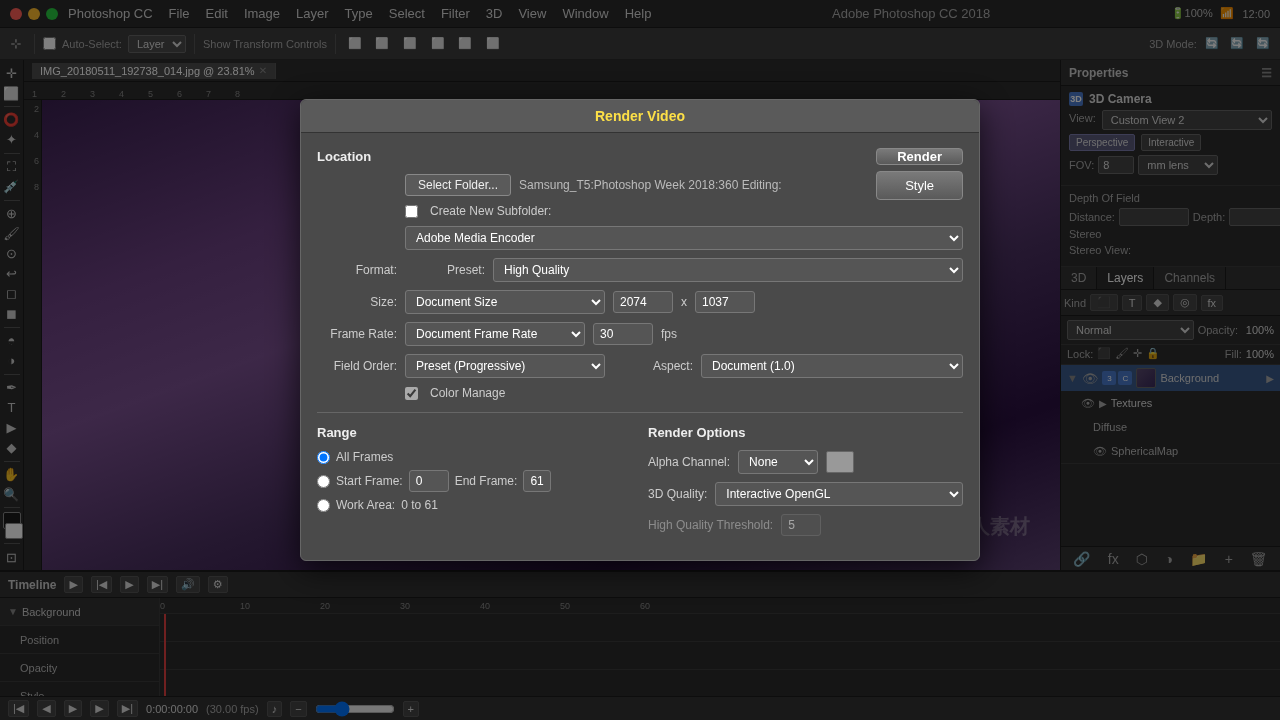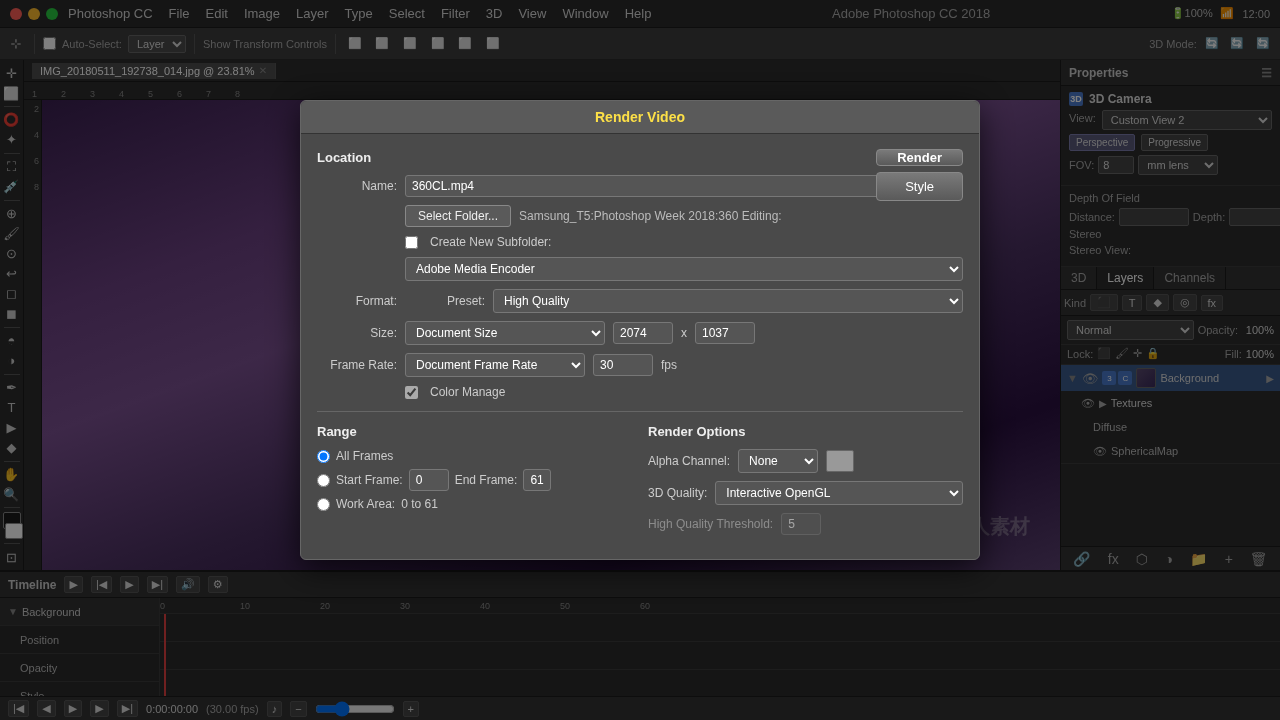--- a/index.html
+++ b/index.html
@@ -523,21 +523,21 @@
           <span style="font-size:12px;font-weight:600;color:#ddd;">3D Camera</span>
         </div>
         <div class="panel-row">
           <span class="panel-label">View:</span>
           <select class="panel-select">
             <option>Custom View 2</option>
           </select>
         </div>
         <div class="panel-row">
           <button class="view-btn active">Perspective</button>
-          <button class="view-btn">Progressive</button>
+          <button class="view-btn">Interactive</button>
         </div>
         <div class="fov-row panel-row">
           <span class="fov-label">FOV:</span>
           <input type="text" class="panel-input" style="width: 36px;" value="8">
           <select class="panel-select" style="width:80px;">
             <option>mm lens</option>
           </select>
         </div>
       </div>
       <div class="dof-section">
@@ -699,24 +699,20 @@
 
     <div class="modal-actions">
       <button class="modal-render-btn">Render</button>
       <button class="modal-cancel-btn">Style</button>
     </div>
 
     <div class="modal-body">
 
       <div class="modal-section-label">Location</div>
 
-      <div class="modal-row">
-        <span class="modal-label">Name:</span>
-        <input type="text" class="modal-input" value="360CL.mp4" style="">
-      </div>
 
       <div class="modal-row">
         <span class="modal-label"></span>
         <button class="modal-btn">Select Folder...</button>
         <span class="modal-folder-text">Samsung_T5:Photoshop Week 2018:360 Editing:</span>
       </div>
 
       <div class="modal-row">
         <span class="modal-label"></span>
         <input type="checkbox" class="modal-checkbox" style="">
@@ -750,20 +746,30 @@
 
       <div class="modal-row">
         <span class="modal-label">Frame Rate:</span>
         <select class="modal-select" style="width:180px;">
           <option>Document Frame Rate</option>
         </select>
         <input type="text" class="modal-input-short" value="30" style="">
         <span class="modal-x-label">fps</span>
       </div>
 
+      <div class="modal-row">
+        <span class="modal-label">Field Order:</span>
+        <select class="modal-select" style="width:200px;">
+          <option>Preset (Progressive)</option>
+        </select>
+        <span class="modal-label">Aspect:</span>
+        <select class="modal-select" style="flex:1;">
+          <option>Document (1.0)</option>
+        </select>
+      </div>
 
       <div class="modal-row" style="margin-left:88px;">
         <input type="checkbox" class="modal-checkbox" checked="" style="">
         <span style="font-size:12px;color:#ccc;">Color Manage</span>
       </div>
 
       <div class="modal-divider"></div>
 
       <div class="modal-two-col">
 

